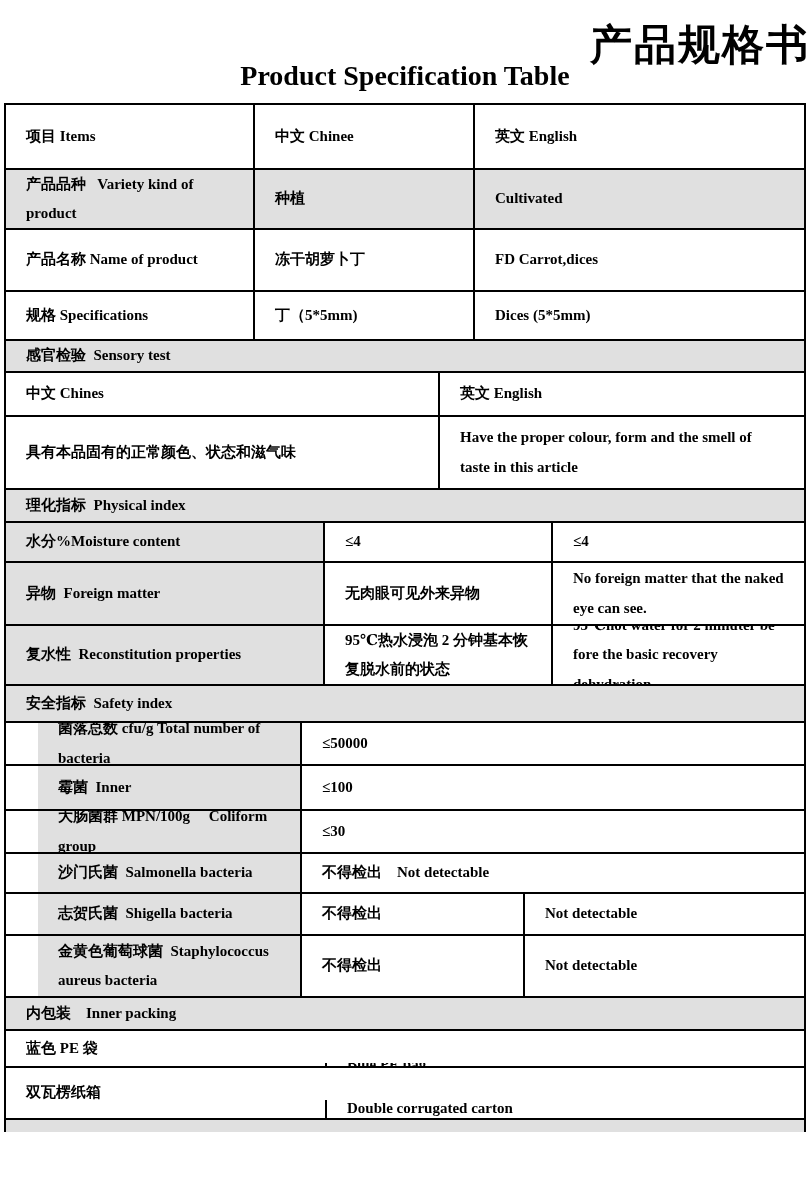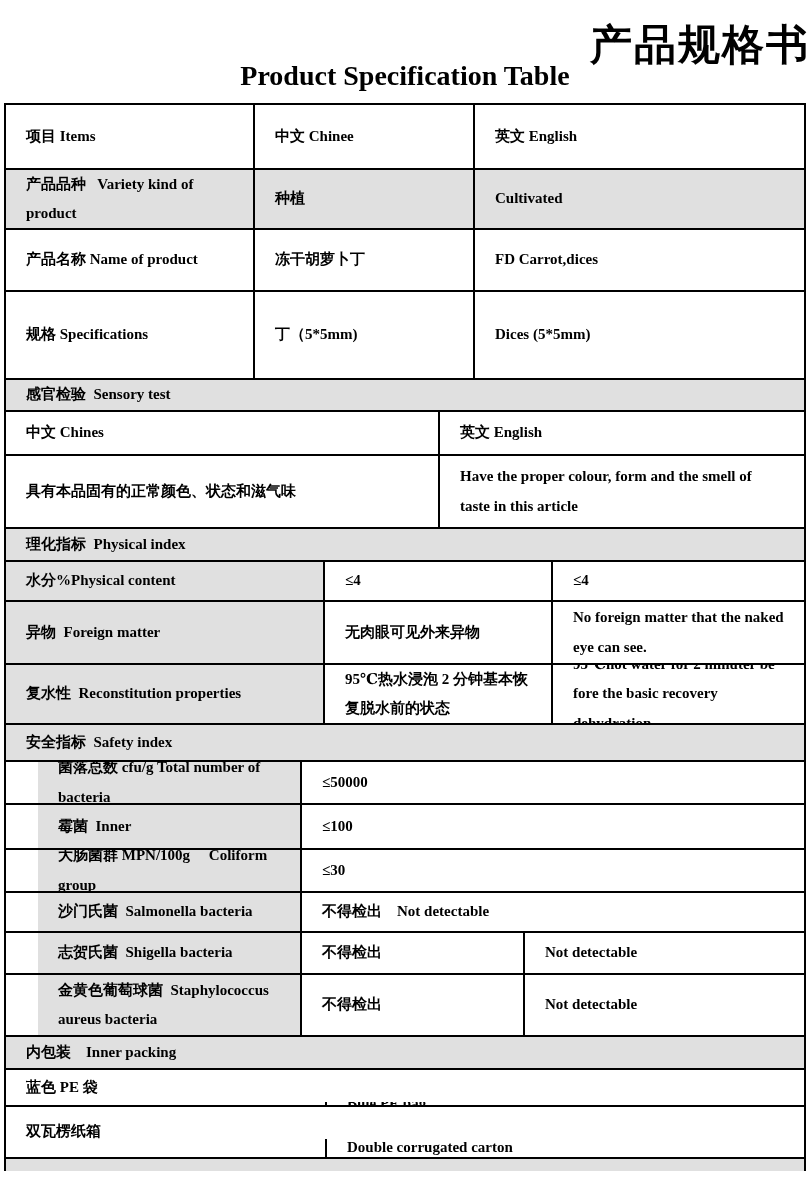--- a/index.html
+++ b/index.html
@@ -70,21 +70,21 @@
       <div class="c t2 shade">种植</div>
       <div class="c t3 shade">Cultivated</div>
     </div>
 
     <div class="row" style="height:62px">
       <div class="c t1">产品名称 Name of product</div>
       <div class="c t2">冻干胡萝卜丁</div>
       <div class="c t3">FD Carrot,dices</div>
     </div>
 
-    <div class="row" style="height:88px">
+    <div class="row" style="height:49px">
       <div class="c t1">规格 Specifications</div>
       <div class="c t2">丁（5*5mm)</div>
       <div class="c t3">Dices (5*5mm)</div>
     </div>
 
     <div class="row section" style="height:32px">
       <div class="c shade">感官检验  Sensory test</div>
     </div>
 
     <div class="row" style="height:44px">
@@ -95,21 +95,21 @@
     <div class="row" style="height:73px">
       <div class="c s1">具有本品固有的正常颜色、状态和滋气味</div>
       <div class="c s2">Have the proper colour, form and the smell of taste in this article</div>
     </div>
 
     <div class="row section" style="height:33px">
       <div class="c shade">理化指标  Physical index</div>
     </div>
 
     <div class="row" style="height:40px">
-      <div class="c p1 shade">水分%Physical content</div>
+      <div class="c p1 shade">水分%Moisture content</div>
       <div class="c p2">≤4</div>
       <div class="c p3">≤4</div>
     </div>
 
     <div class="row" style="height:63px">
       <div class="c p1 shade">异物  Foreign matter</div>
       <div class="c p2">无肉眼可见外来异物</div>
       <div class="c p3">No foreign matter that the naked eye can see.</div>
     </div>
 

